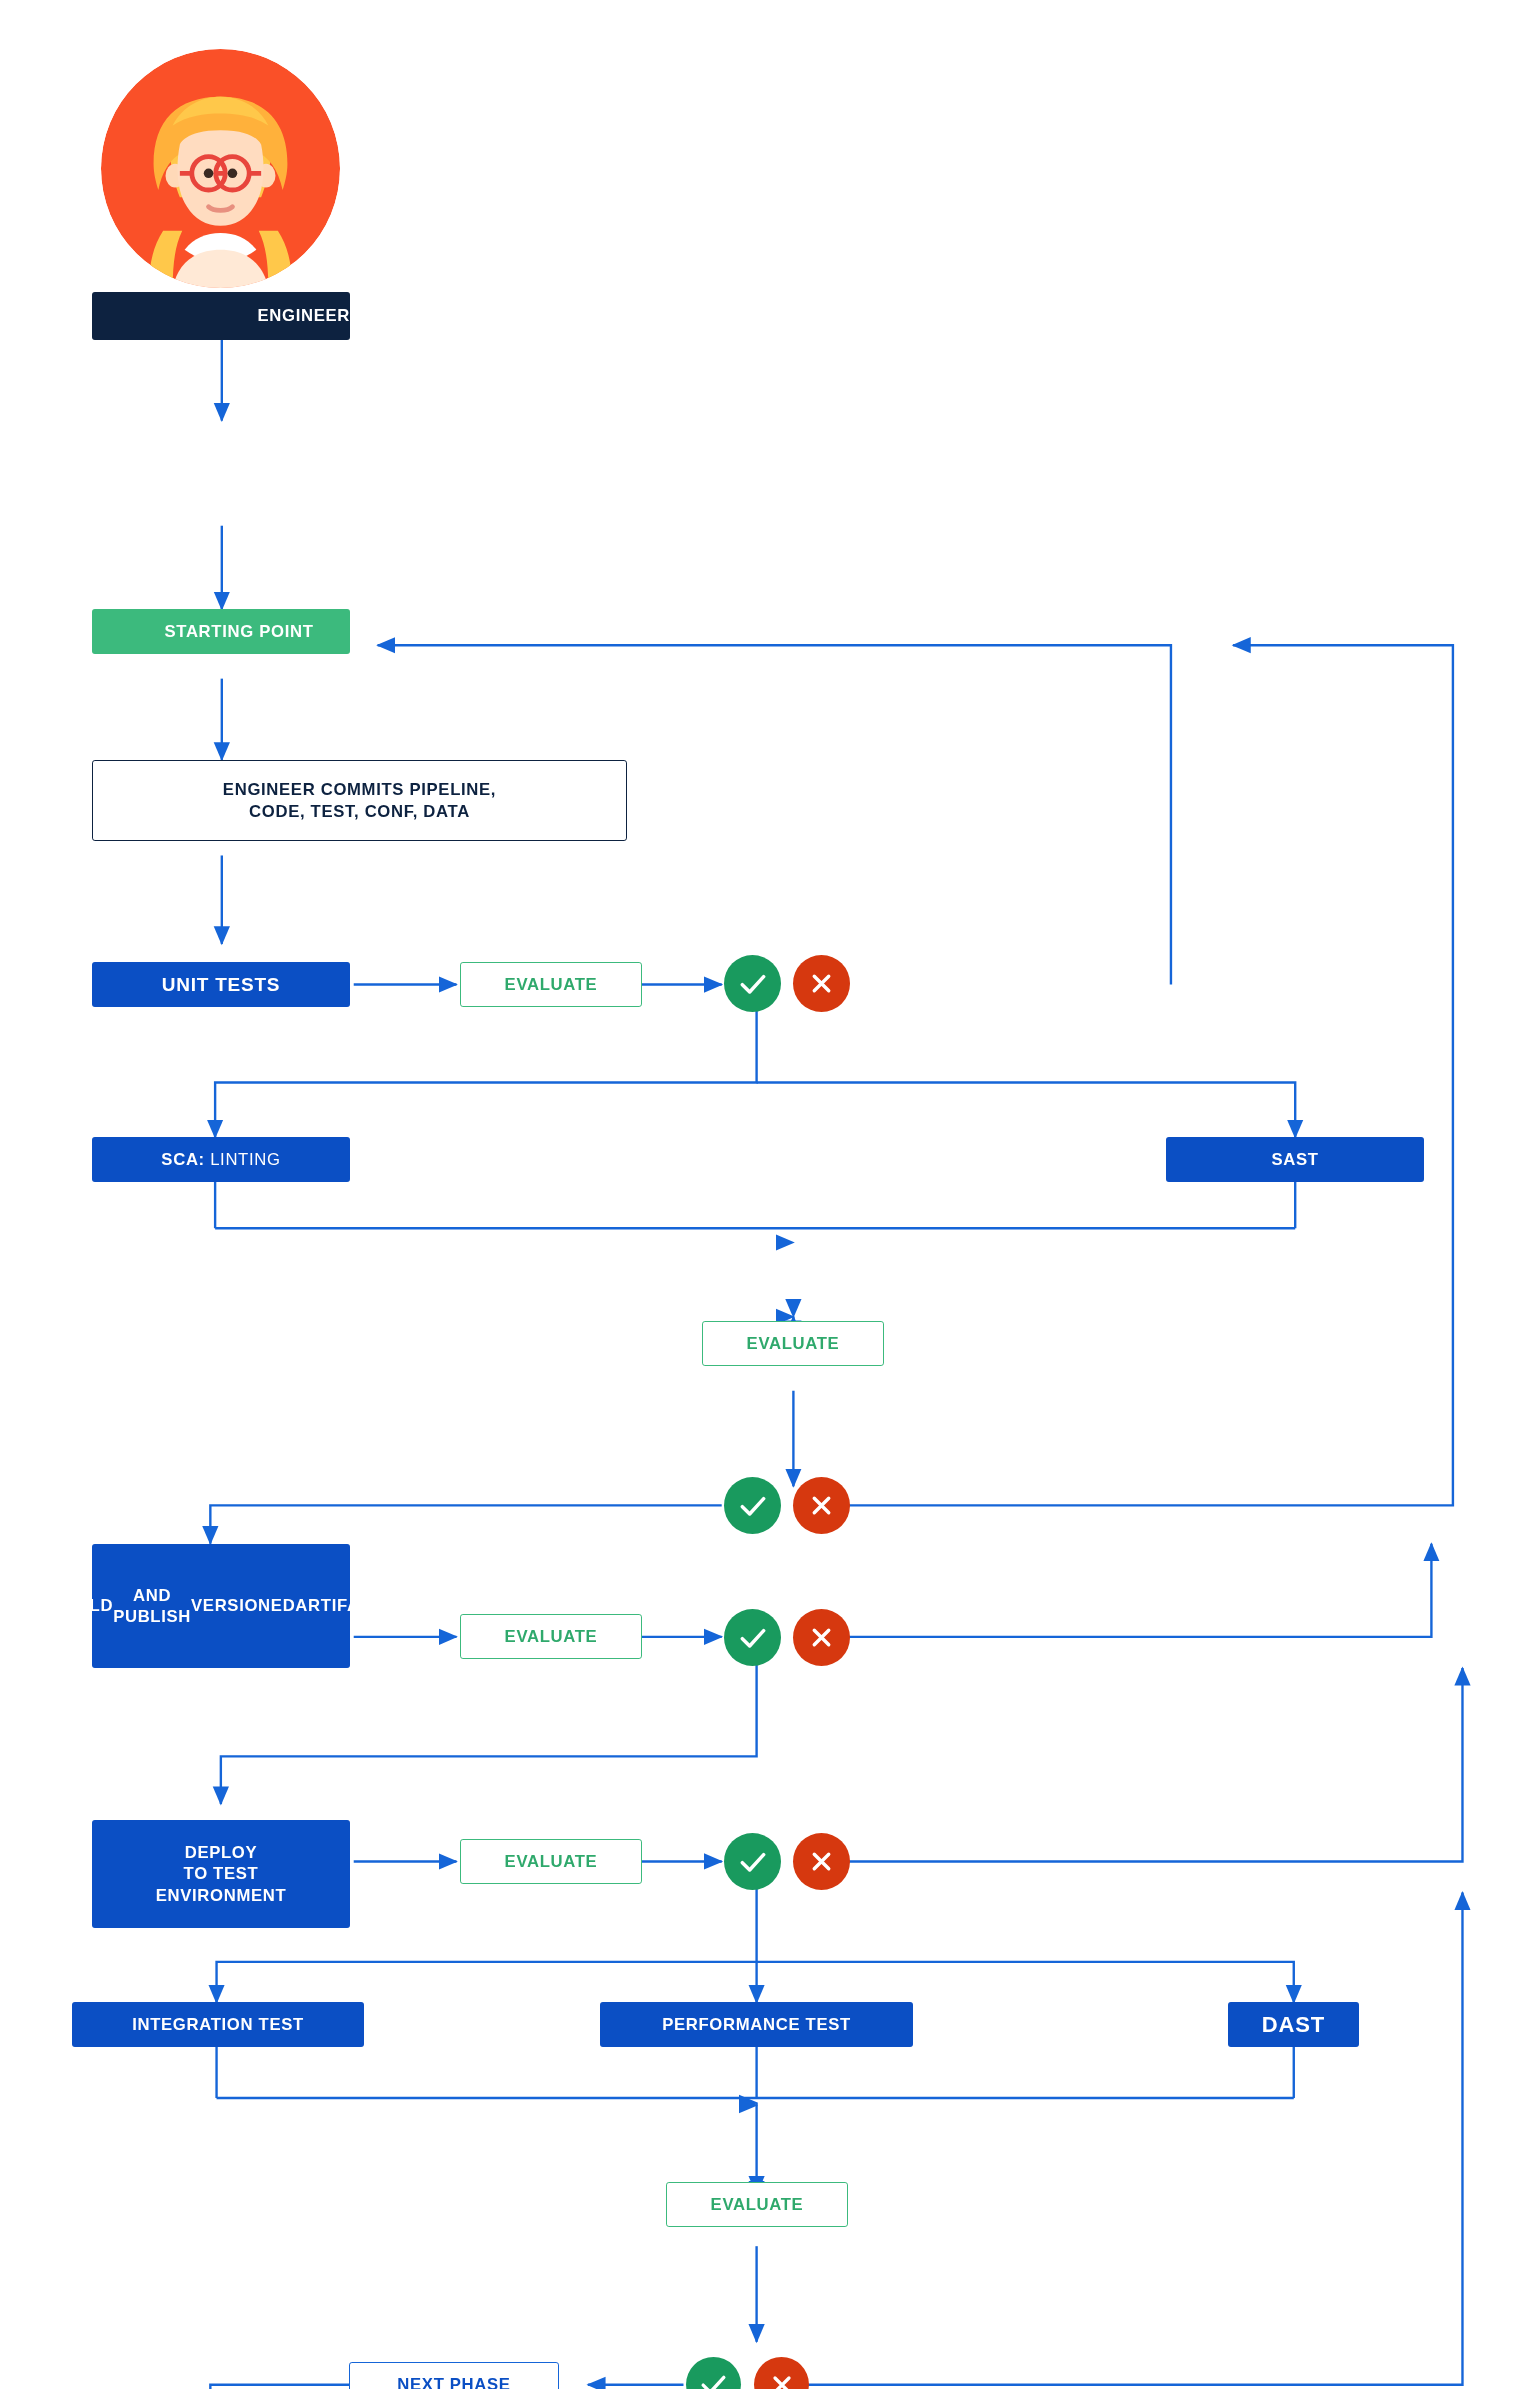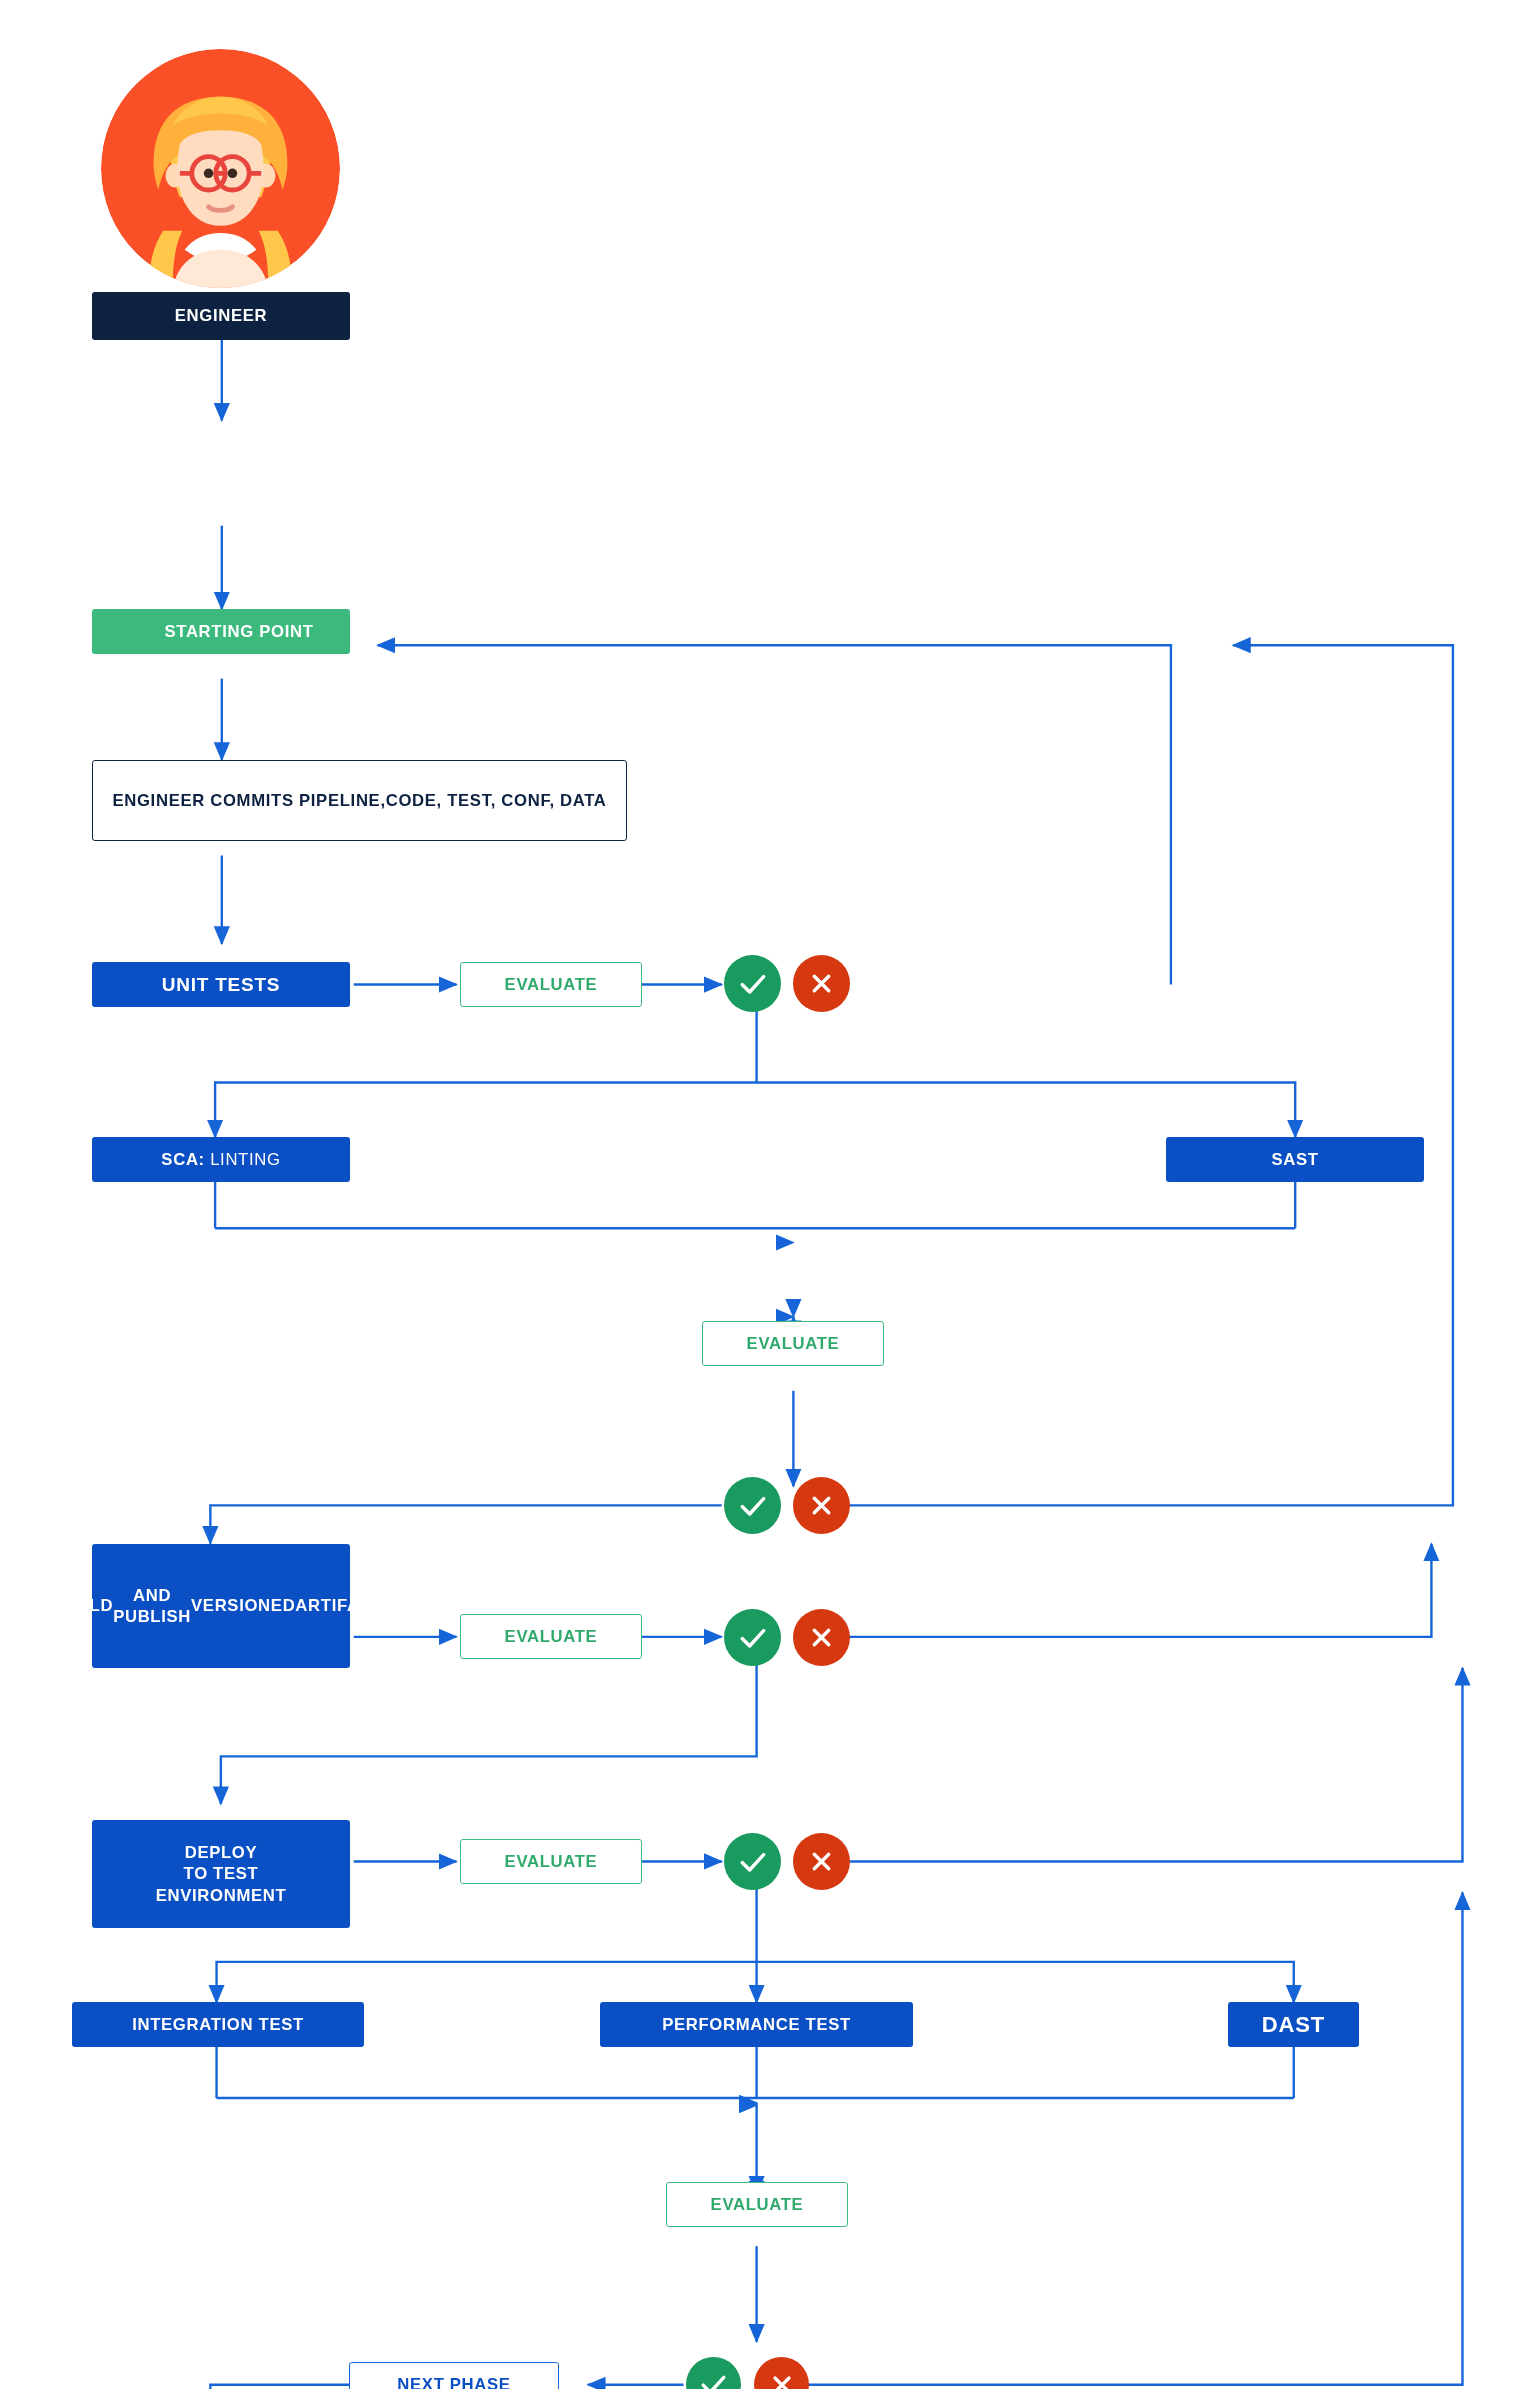--- a/index.html
+++ b/index.html
@@ -38,20 +38,21 @@
     background: #0b4fc4;
     color: #ffffff;
     font-weight: bold;
     border-radius: 2.9px;
   }
   .dark-box {
     background: #0d2240;
     color: #ffffff;
     font-weight: bold;
     border-radius: 2.9px;
+    justify-content: flex-end;
   }
   .green-box {
     background: #3cba7d;
     color: #ffffff;
     font-weight: bold;
     border-radius: 2.9px;
   }
   .outline-green {
     background: #ffffff;
     color: #2fa96c;
@@ -218,21 +219,21 @@
 
   <div class="node dark-box" style="left:92px; top:292px; width:258px; height:48px; font-size:16.7px;">
     <span>ENGINEER</span>
   </div>
 
 
   <div class="node green-box" style="left:92px; top:609px; width:258px; height:45px; font-size:16.7px;padding-left:36px;">
     <span>STARTING POINT</span>
   </div>
 
-  <div class="node outline-dark multiline" style="left:92px; top:760px; width:535px; height:81px; font-size:16.7px; flex-direction:row;">
+  <div class="node outline-dark multiline" style="left:92px; top:760px; width:535px; height:81px; font-size:16.7px; flex-direction:column;">
     <span>ENGINEER COMMITS PIPELINE,</span>
     <span>CODE, TEST, CONF, DATA</span>
   </div>
 
   <div class="node blue-box" style="left:92px; top:962px; width:258px; height:45px; font-size:19px;">
     <span>UNIT TESTS</span>
   </div>
 
   <div class="node outline-green" style="left:460px; top:962px; width:182px; height:45px; font-size:16.7px;">
     <span>EVALUATE</span>

